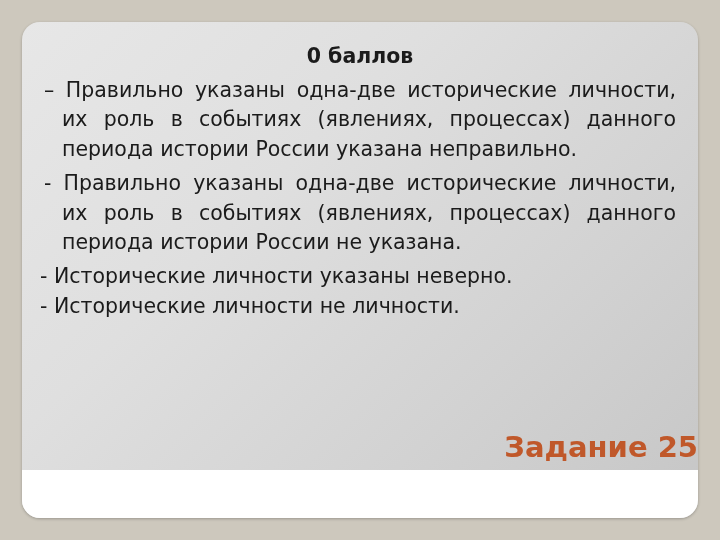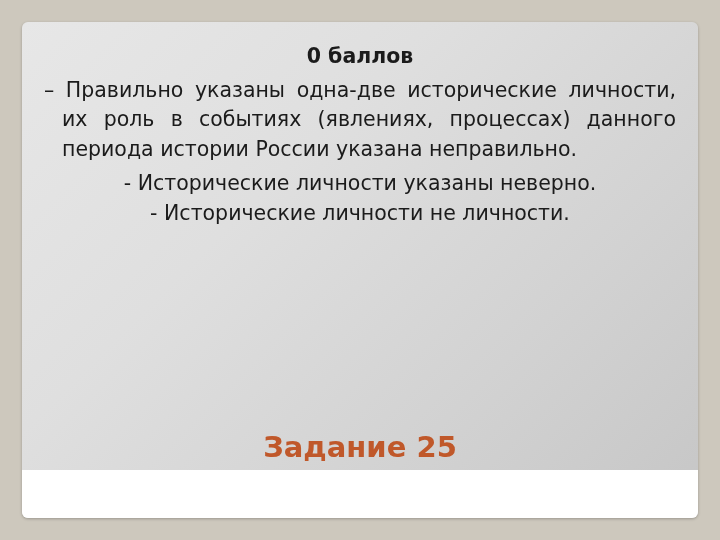--- a/index.html
+++ b/index.html
@@ -13,21 +13,21 @@
     font-family: "DejaVu Sans", sans-serif;
     overflow: hidden;
   }
   .slide {
     position: absolute;
     left: 22px;
     top: 22px;
     width: 676px;
     height: 496px;
     background: linear-gradient(135deg, #e7e7e7 0%, #dfdfdf 35%, #d2d2d2 70%, #c6c6c6 100%);
-    border-radius: 6px;
+    border-radius: 18px;
     box-shadow: 0 1px 3px rgba(0,0,0,0.25);
     overflow: hidden;
   }
   .slide-inner {
     position: absolute;
     left: 0;
     top: 0;
     width: 676px;
     height: 496px;
   }
@@ -54,45 +54,46 @@
     margin-bottom: 1px;
   }
   .para {
     text-align: justify;
     text-align-last: left;
     text-indent: -18px;
     padding-left: 18px;
     margin: 4px;
   }
   .para-short {
-    text-align: center;
+    text-align: left;
     text-indent: -12px;
     padding-left: 12px;
     margin: 0;
   }
   .task-label {
     position: absolute;
     left: 0;
     top: 408px;
     width: 676px;
-    text-align: center;
+    text-align: right;
     font-size: 29px;
     font-weight: bold;
     color: #c0582a;
   }
 </style>
 </head>
 <body>
 
 <div class="slide">
   <div class="slide-inner">
 
     <div class="body-text">
       <div class="centered-line">0 баллов</div>
       <p class="para">– Правильно указаны одна-две исторические личности, их роль в событиях (явлениях, процессах) данного периода истории России указана неправильно.</p>
+      <p class="para">- Правильно указаны одна-две исторические личности, их роль в событиях (явлениях, процессах) данного периода истории России не указана.</p>
       <p class="para-short">- Исторические личности указаны неверно.</p>
       <p class="para-short">- Исторические личности не личности.</p>
     </div>
 
     <div class="task-label">Задание 25</div>
 
     <div class="white-strip"></div>
   </div>
 </div>
 

